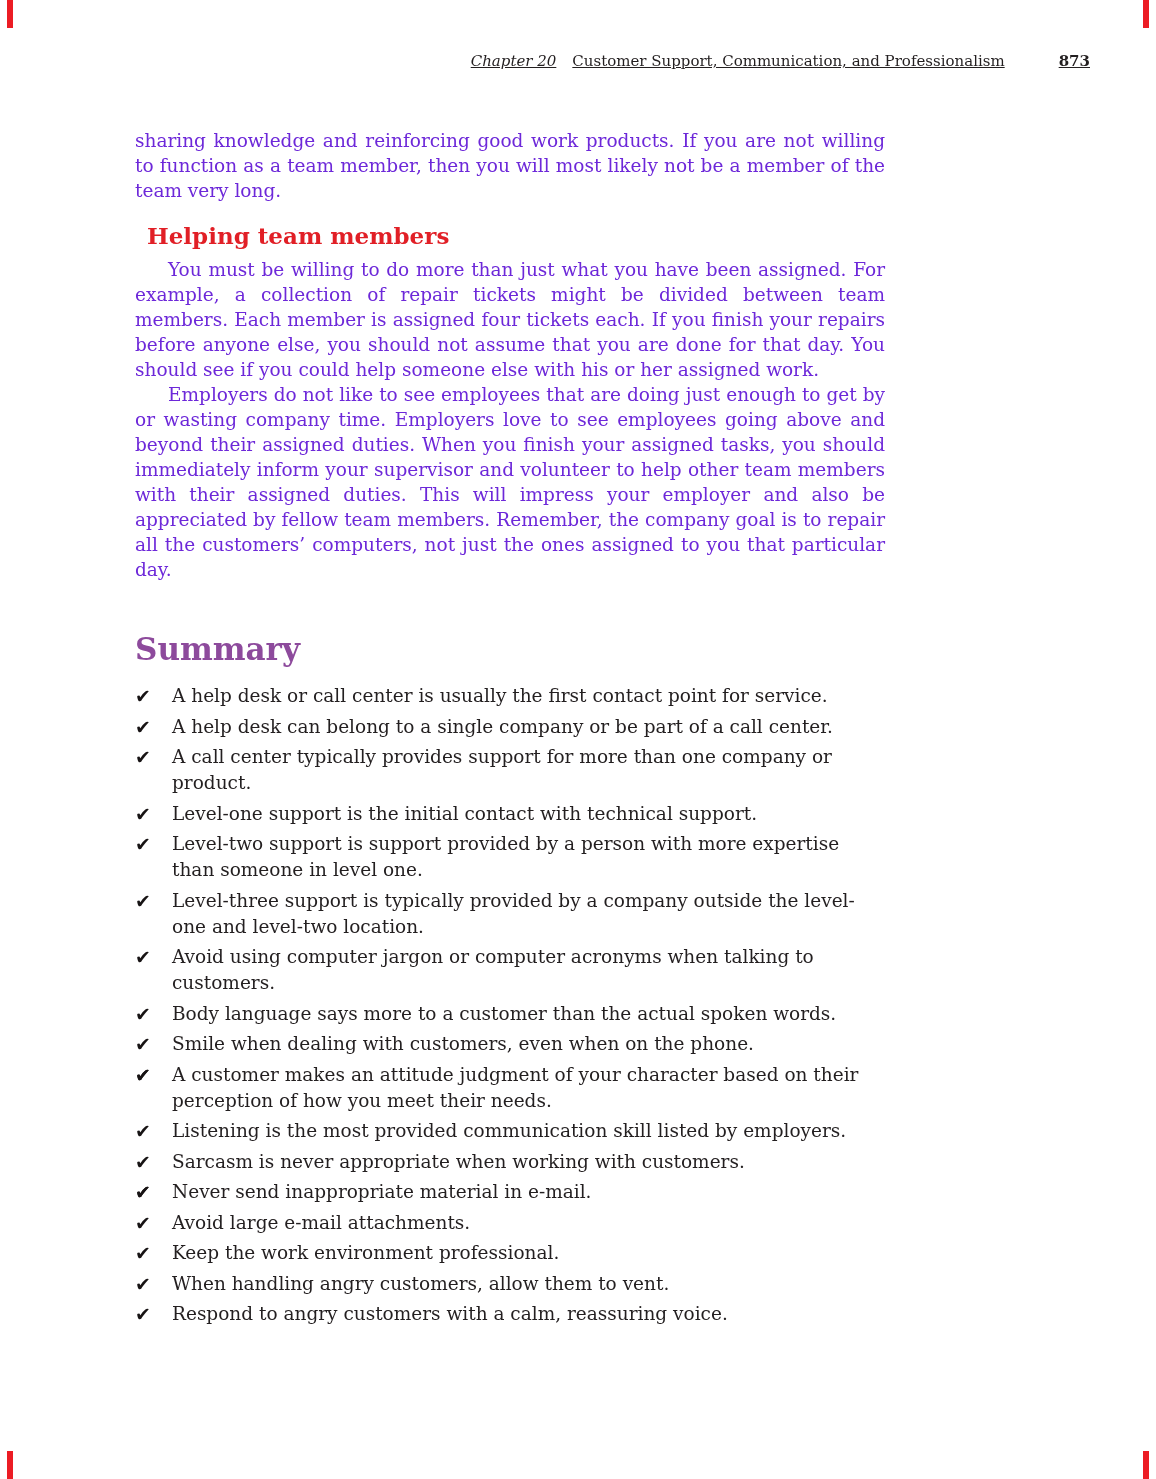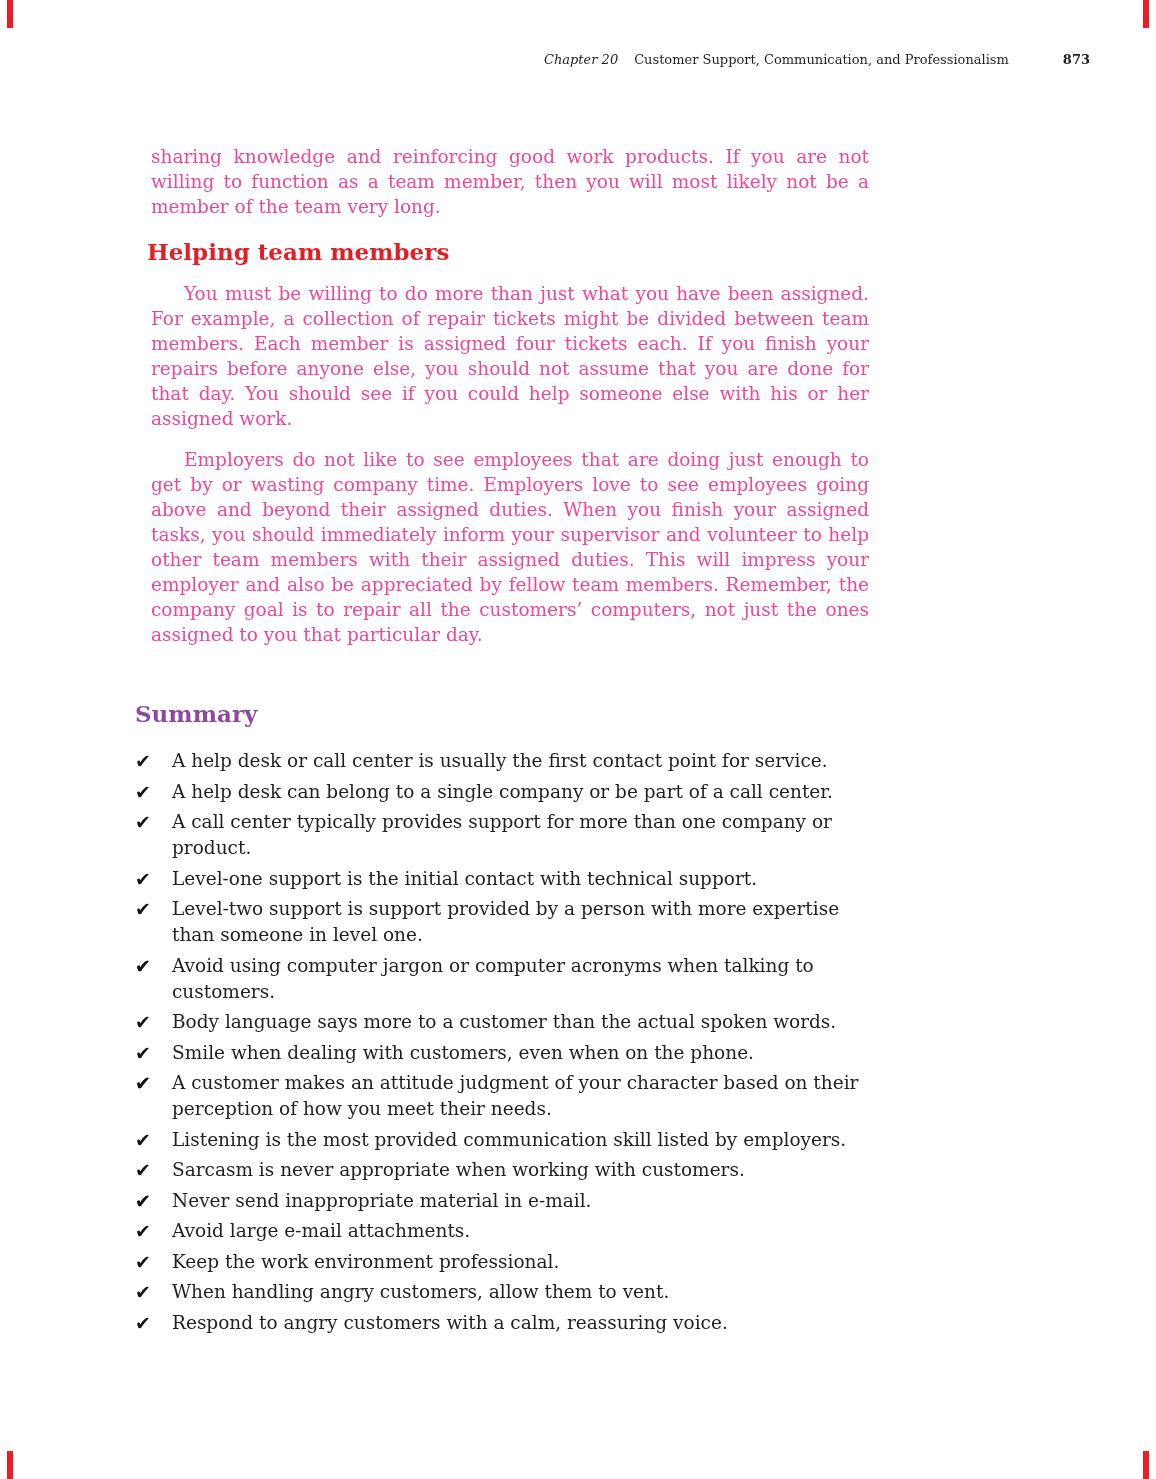--- a/index.html
+++ b/index.html
@@ -25,53 +25,54 @@
   .corner-mark.br { right: 7px; bottom: 0; }
 
   .running-head {
     position: absolute;
     top: 52px;
     left: 0;
     right: 66px;
     display: flex;
     justify-content: flex-end;
     align-items: baseline;
-    font-size: 13px;
+    font-size: 15px;
     color: #231f20;
     white-space: nowrap;
+    text-decoration: underline;
   }
   .running-head .chapter { font-style: italic; margin-right: 16px; }
   .running-head .folio   { font-weight: bold; margin-left: 54px; }
 
   .content {
     position: absolute;
     top: 128px;
     left: 135px;
     width: 750px;
   }
   .body-par {
-    margin: 16px;
+    margin: 0;
     font-size: 18.5px;
     line-height: 25px;
     text-align: justify;
-    color: #ec4899;
+    color: #6d28d9;
   }
   .body-par.indent { text-indent: 33px; }
 
   .section-heading {
     margin: 20px 0 8px 12px;
     font-size: 23px;
     font-weight: bold;
     line-height: 26px;
     color: #e11f26;
   }
 
   .summary-heading {
     margin: 49px 0 0 0;
-    font-size: 23px;
+    font-size: 31px;
     font-weight: bold;
     line-height: 36px;
     color: #8d4a9c;
   }
 
   .summary-list {
     list-style: none;
     margin: 16px 0 0 0;
     padding: 0;
   }
@@ -120,21 +121,21 @@
     <p class="body-par indent">Employers do not like to see employees that are doing just enough to get by or wasting company time. Employers love to see employees going above and beyond their assigned duties. When you finish your assigned tasks, you should immediately inform your supervisor and volunteer to help other team members with their assigned duties. This will impress your employer and also be appreciated by fellow team members. Remember, the company goal is to repair all the customers’ computers, not just the ones assigned to you that particular day.</p>
 
     <h1 class="summary-heading">Summary</h1>
 
     <ul class="summary-list">
         <li><span class="check">✔</span><span>A help desk or call center is usually the first contact point for service.</span></li>
         <li><span class="check">✔</span><span>A help desk can belong to a single company or be part of a call center.</span></li>
         <li><span class="check">✔</span><span>A call center typically provides support for more than one company or product.</span></li>
         <li><span class="check">✔</span><span>Level-one support is the initial contact with technical support.</span></li>
         <li><span class="check">✔</span><span>Level-two support is support provided by a person with more expertise than someone in level one.</span></li>
-        <li><span class="check">✔</span></li>
+        <li><span class="check">✔</span><span>Level-three support is typically provided by a company outside the level-one and level-two location.</span></li>
         <li><span class="check">✔</span><span>Avoid using computer jargon or computer acronyms when talking to customers.</span></li>
         <li><span class="check">✔</span><span>Body language says more to a customer than the actual spoken words.</span></li>
         <li><span class="check">✔</span><span>Smile when dealing with customers, even when on the phone.</span></li>
         <li><span class="check">✔</span></li>
         <li><span class="check">✔</span><span>A customer makes an attitude judgment of your character based on their perception of how you meet their needs.</span></li>
         <li><span class="check">✔</span><span>Listening is the most provided communication skill listed by employers.</span></li>
         <li><span class="check">✔</span><span>Sarcasm is never appropriate when working with customers.</span></li>
         <li><span class="check">✔</span></li>
         <li><span class="check">✔</span><span>Never send inappropriate material in e-mail.</span></li>
         <li><span class="check">✔</span><span>Avoid large e-mail attachments.</span></li>

